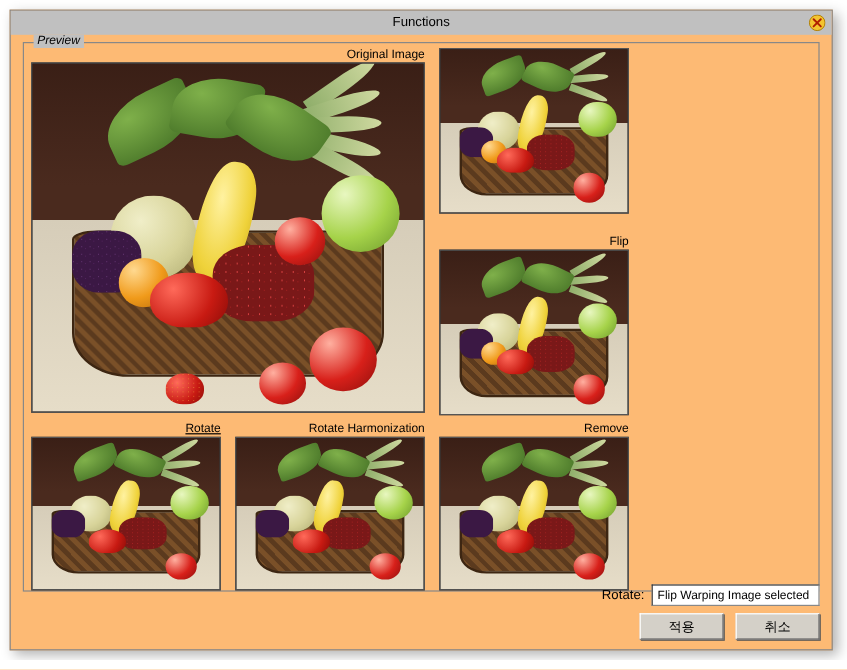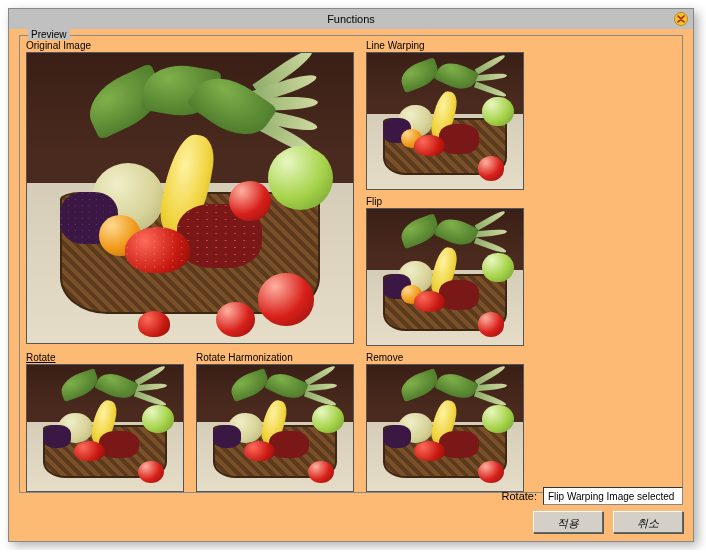--- a/index.html
+++ b/index.html
@@ -49,28 +49,29 @@
     padding: 10px 8px 8px 8px;
     height: 458px;
   }
   .group-label {
     position: absolute;
     top: -7px;
     left: 8px;
     background: #c0c0c0;
     padding: 0 3px;
     font-size: 10px;
+    font-style: italic;
   }
   .thumb {
     position: absolute;
     border: 1px solid #555;
     overflow: hidden;
     background: #222;
   }
-  .thumb-wrap { position: absolute; }
+  .thumb-wrap { position: absolute; text-align: right; }
   .thumb-wrap .label { font-size: 10px; margin-bottom: 1px; display: block; }
   .thumb-img {
     width: 100%;
     height: 100%;
     position: relative;
   }
   
   .scene {
     width: 100%; height: 100%;
     background:
@@ -173,21 +174,20 @@
     height: 22px;
     background: #d4d0c8;
     border: 1px solid #666;
     border-top-color: #fff;
     border-left-color: #fff;
     box-shadow: 1px 1px 0 #555;
     font-size: 11px;
     cursor: pointer;
     text-align: center;
     line-height: 20px;
-    font-style: italic;
   }
 </style>
 </head>
 <body>
 
 <div class="window">
   <div class="titlebar">
     <span>Functions</span>
     <div class="close-btn">
       <svg width="14" height="14" viewBox="0 0 14 14">
@@ -229,21 +229,20 @@
             <div class="strawberries" style="left:30%; top:60%; width:20%; height:16%;"></div>
             <div class="fruit apple-red" style="right:12%; bottom:6%; width:17%; height:18%;"></div>
             <div class="fruit apple-red" style="right:30%; bottom:2%; width:12%; height:12%;"></div>
             <div class="strawberries" style="left:34%; bottom:2%; width:10%; height:9%;"></div>
           </div>
             </div>
         </div>
       </div>
 
       <div class="thumb-wrap" style="left:346px; top:4px;">
-        <span class="label">Line Warping</span>
         <div class="thumb" style="width:158px; height:138px; position:relative;">
           <div class="thumb-img">
               <div class="scene">
             <div class="pine">
                   <div class="frond" style="top:10%; transform:rotate(-30deg)"></div>
                   <div class="frond" style="top:35%; transform:rotate(-5deg)"></div>
                   <div class="frond" style="top:60%; transform:rotate(20deg)"></div>
                 </div>
             <div class="leaves">
                   <div class="leaf" style="left:5%;top:8%;width:42%;height:42%;transform:rotate(-20deg)"></div>

